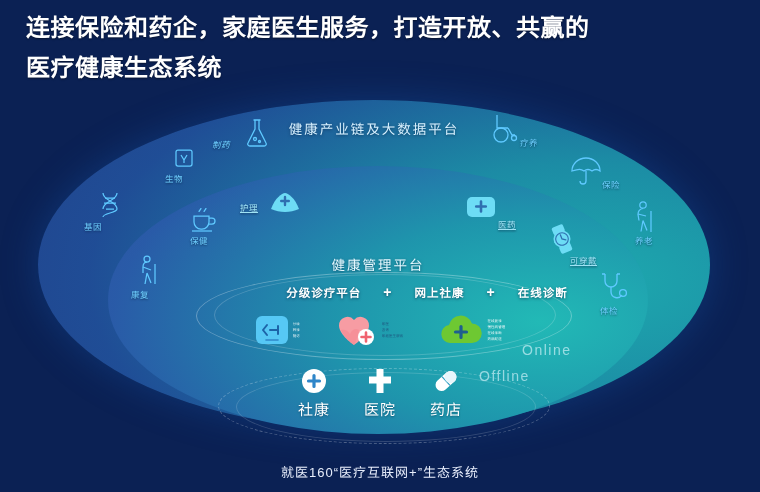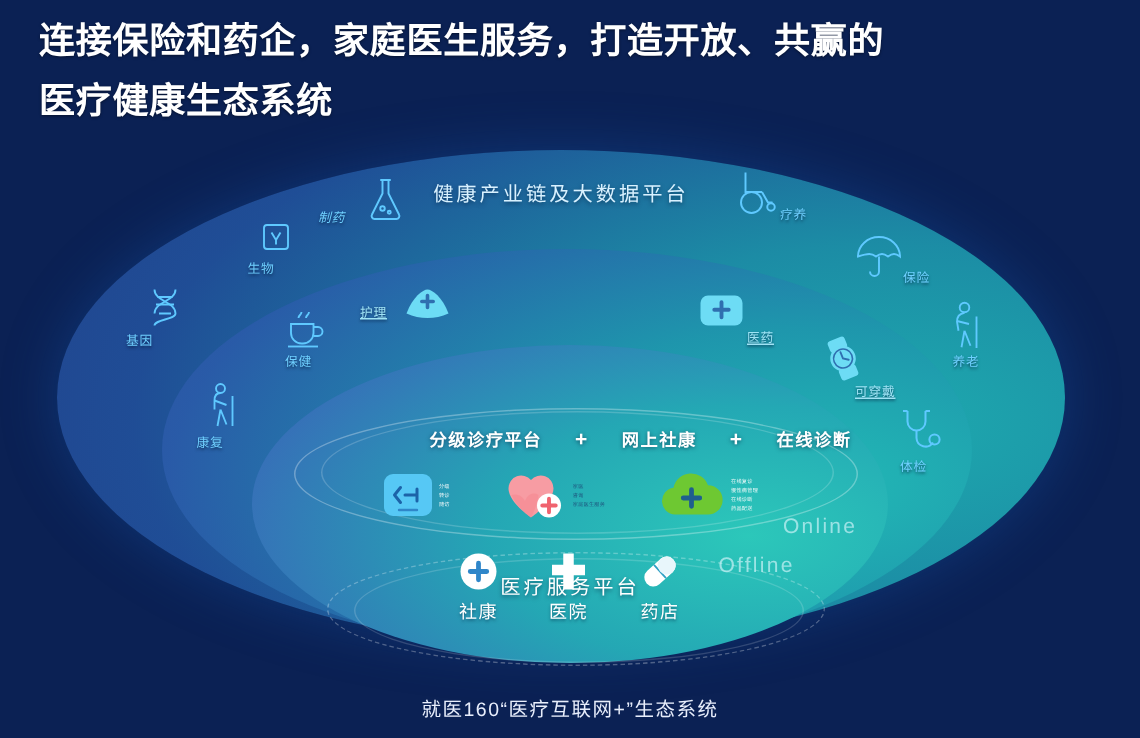--- a/index.html
+++ b/index.html
@@ -102,21 +102,21 @@
   .blurb.dark span{color:#1d4f7a;}
   .blurb.light span{color:#ffffff;}
 
   
   .offline-row{
     position:absolute;left:0;top:272px;width:760px;height:64px;
     display:flex;justify-content:center;align-items:flex-start;gap:34px;
   }
   .off-item{display:flex;flex-direction:column;align-items:center;gap:4px;}
   .off-item .olabel{
-    font-size:12px;color:#ffffff;letter-spacing:1px;
+    font-size:15px;color:#ffffff;letter-spacing:1px;
     text-shadow:0 1px 2px rgba(0,40,70,.5);
   }
 
   .mode{
     position:absolute;color:rgba(225,248,255,.62);
     font-size:14px;letter-spacing:1.5px;
   }
   .mode-online{left:522px;top:246px;}
   .mode-offline{left:466px;top:272px;margin-left:13px;}
 
@@ -134,23 +134,20 @@
   <div class="title">连接保险和药企，家庭医生服务，打造开放、共赢的
 医疗健康生态系统</div>
 
   <div class="diagram">
 
     <div class="ell ell-outer">
       <div class="layer-label l1">健康产业链及大数据平台</div>
     </div>
     <div class="ell ell-mid">
       <div class="layer-label l2">健康管理平台</div>
-    </div>
-    <div class="ell ell-inner">
-      <div class="layer-label l3">医疗服务平台</div>
     </div>
 
     <div class="hoop hoop-a"></div>
     <div class="hoop hoop-b"></div>
     <div class="hoop hoop-c"></div>
     <div class="hoop hoop-d"></div>
 
     <div class="node" style="left:240px;top:20px;">
       <svg class="glyph" width="34" height="34" viewBox="0 0 34 34" fill="none" stroke="#5fc9ff" stroke-width="1.3">
         <path d="M13.5 4h7M15 4v9L8 27a2 2 0 0 0 1.8 3h14.4A2 2 0 0 0 26 27l-7-14V4"></path>

